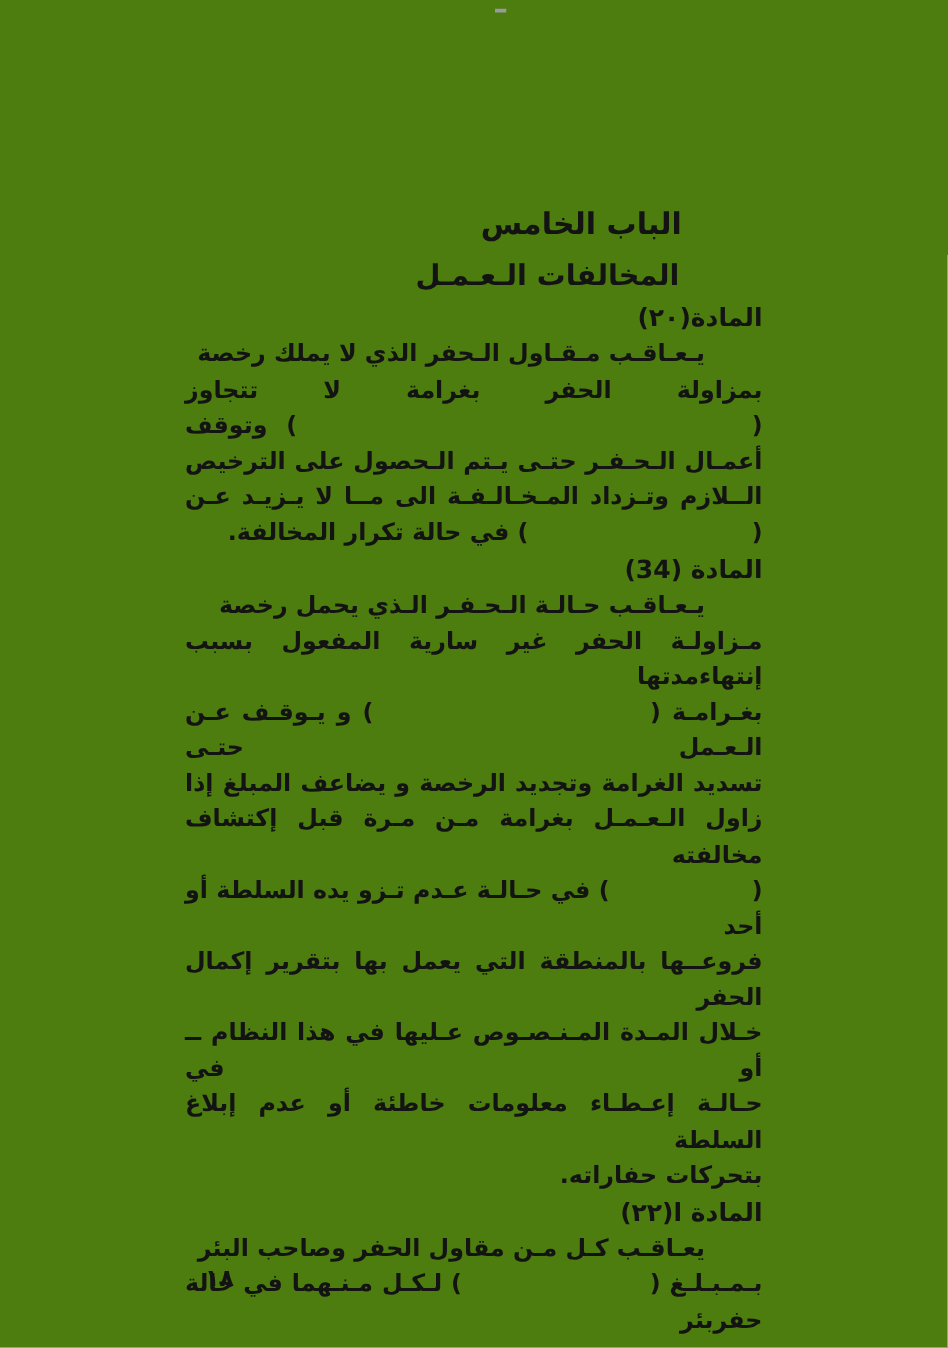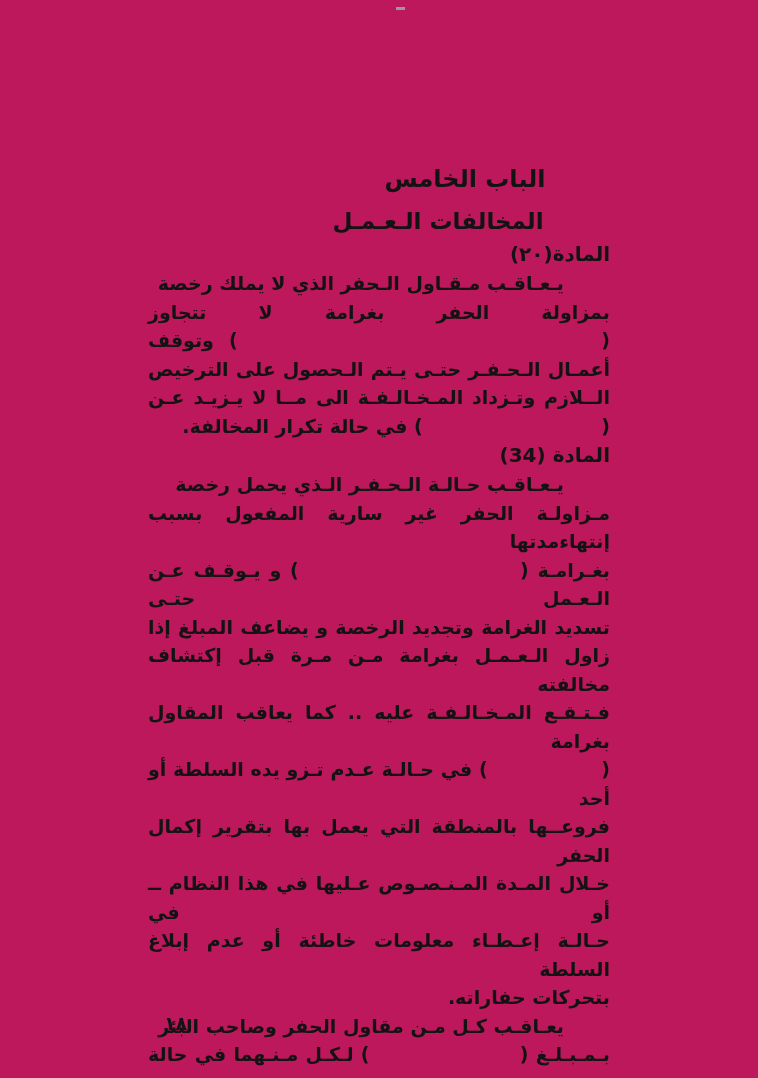--- a/index.html
+++ b/index.html
@@ -12,21 +12,21 @@
     height: 1078px;
     position: relative;
     overflow: hidden;
     font-family: "DejaVu Sans", sans-serif;
     color: #131313;
   }
   .page {
     position: relative;
     width: 758px;
     height: 1078px;
-    background: #be185d;
+    background: #4d7c0f;
   }
   .top-mark {
     position: absolute;
     top: 7px;
     left: 396px;
     width: 9px;
     height: 3px;
     background: #9a9a9a;
   }
   .content {
@@ -112,29 +112,29 @@
       <p class="line last">(&nbsp;&nbsp;&nbsp;&nbsp;&nbsp;&nbsp;&nbsp;&nbsp;&nbsp;&nbsp;&nbsp;&nbsp;&nbsp;&nbsp;&nbsp;&nbsp;&nbsp;&nbsp;&nbsp;&nbsp;&nbsp;&nbsp;&nbsp;&nbsp;&nbsp;&nbsp;&nbsp;) في حالة تكرار المخالفة.</p>
     </section>
 
     <section>
       <h3 class="art-heading h21">المادة (34)</h3>
       <p class="line first">يـعـاقـب حـالـة الـحـفـر الـذي يحمل رخصة</p>
       <p class="line">مـزاولـة الحفر غير سارية المفعول بسبب إنتهاءمدتها</p>
       <p class="line">بغـرامـة (&nbsp;&nbsp;&nbsp;&nbsp;&nbsp;&nbsp;&nbsp;&nbsp;&nbsp;&nbsp;&nbsp;&nbsp;&nbsp;&nbsp;&nbsp;&nbsp;&nbsp;&nbsp;&nbsp;&nbsp;&nbsp;&nbsp;&nbsp;&nbsp;&nbsp;) و يـوقـف عـن الـعـمل حتـى</p>
       <p class="line">تسديد الغرامة وتجديد الرخصة و يضاعف المبلغ إذا</p>
       <p class="line">زاول الـعـمـل بغرامة مـن مـرة قبل إكتشاف مخالفته</p>
-      <p class="line">فـتـقـع المـخـالـفـة عليه .. كما يعاقب المقاول بغرامة</p>
       <p class="line">(&nbsp;&nbsp;&nbsp;&nbsp;&nbsp;&nbsp;&nbsp;&nbsp;&nbsp;&nbsp;&nbsp;&nbsp;&nbsp;&nbsp;&nbsp;&nbsp;&nbsp;) في حـالـة عـدم تـزو يده السلطة أو أحد</p>
       <p class="line">فروعــها بالمنطقة التي يعمل بها بتقرير إكمال الحفر</p>
       <p class="line">خـلال المـدة المـنـصـوص عـليها في هذا النظام ــ أو في</p>
       <p class="line">حـالـة إعـطـاء معلومات خاطئة أو عدم إبلاغ السلطة</p>
       <p class="line last">بتحركات حفاراته.</p>
     </section>
 
     <section>
+      <h3 class="art-heading h22">المادة ا(٢٢)</h3>
       <p class="line first">يعـاقـب كـل مـن مقاول الحفر وصاحب البئر</p>
       <p class="line">بـمـبـلـغ (&nbsp;&nbsp;&nbsp;&nbsp;&nbsp;&nbsp;&nbsp;&nbsp;&nbsp;&nbsp;&nbsp;&nbsp;&nbsp;&nbsp;&nbsp;&nbsp;&nbsp;&nbsp;&nbsp;&nbsp;&nbsp;) لـكـل مـنـهما في حالة حفربئر</p>
 
     </section>
 
   </main>
 
   <div class="page-number">١٨</div>
 
 </div>

